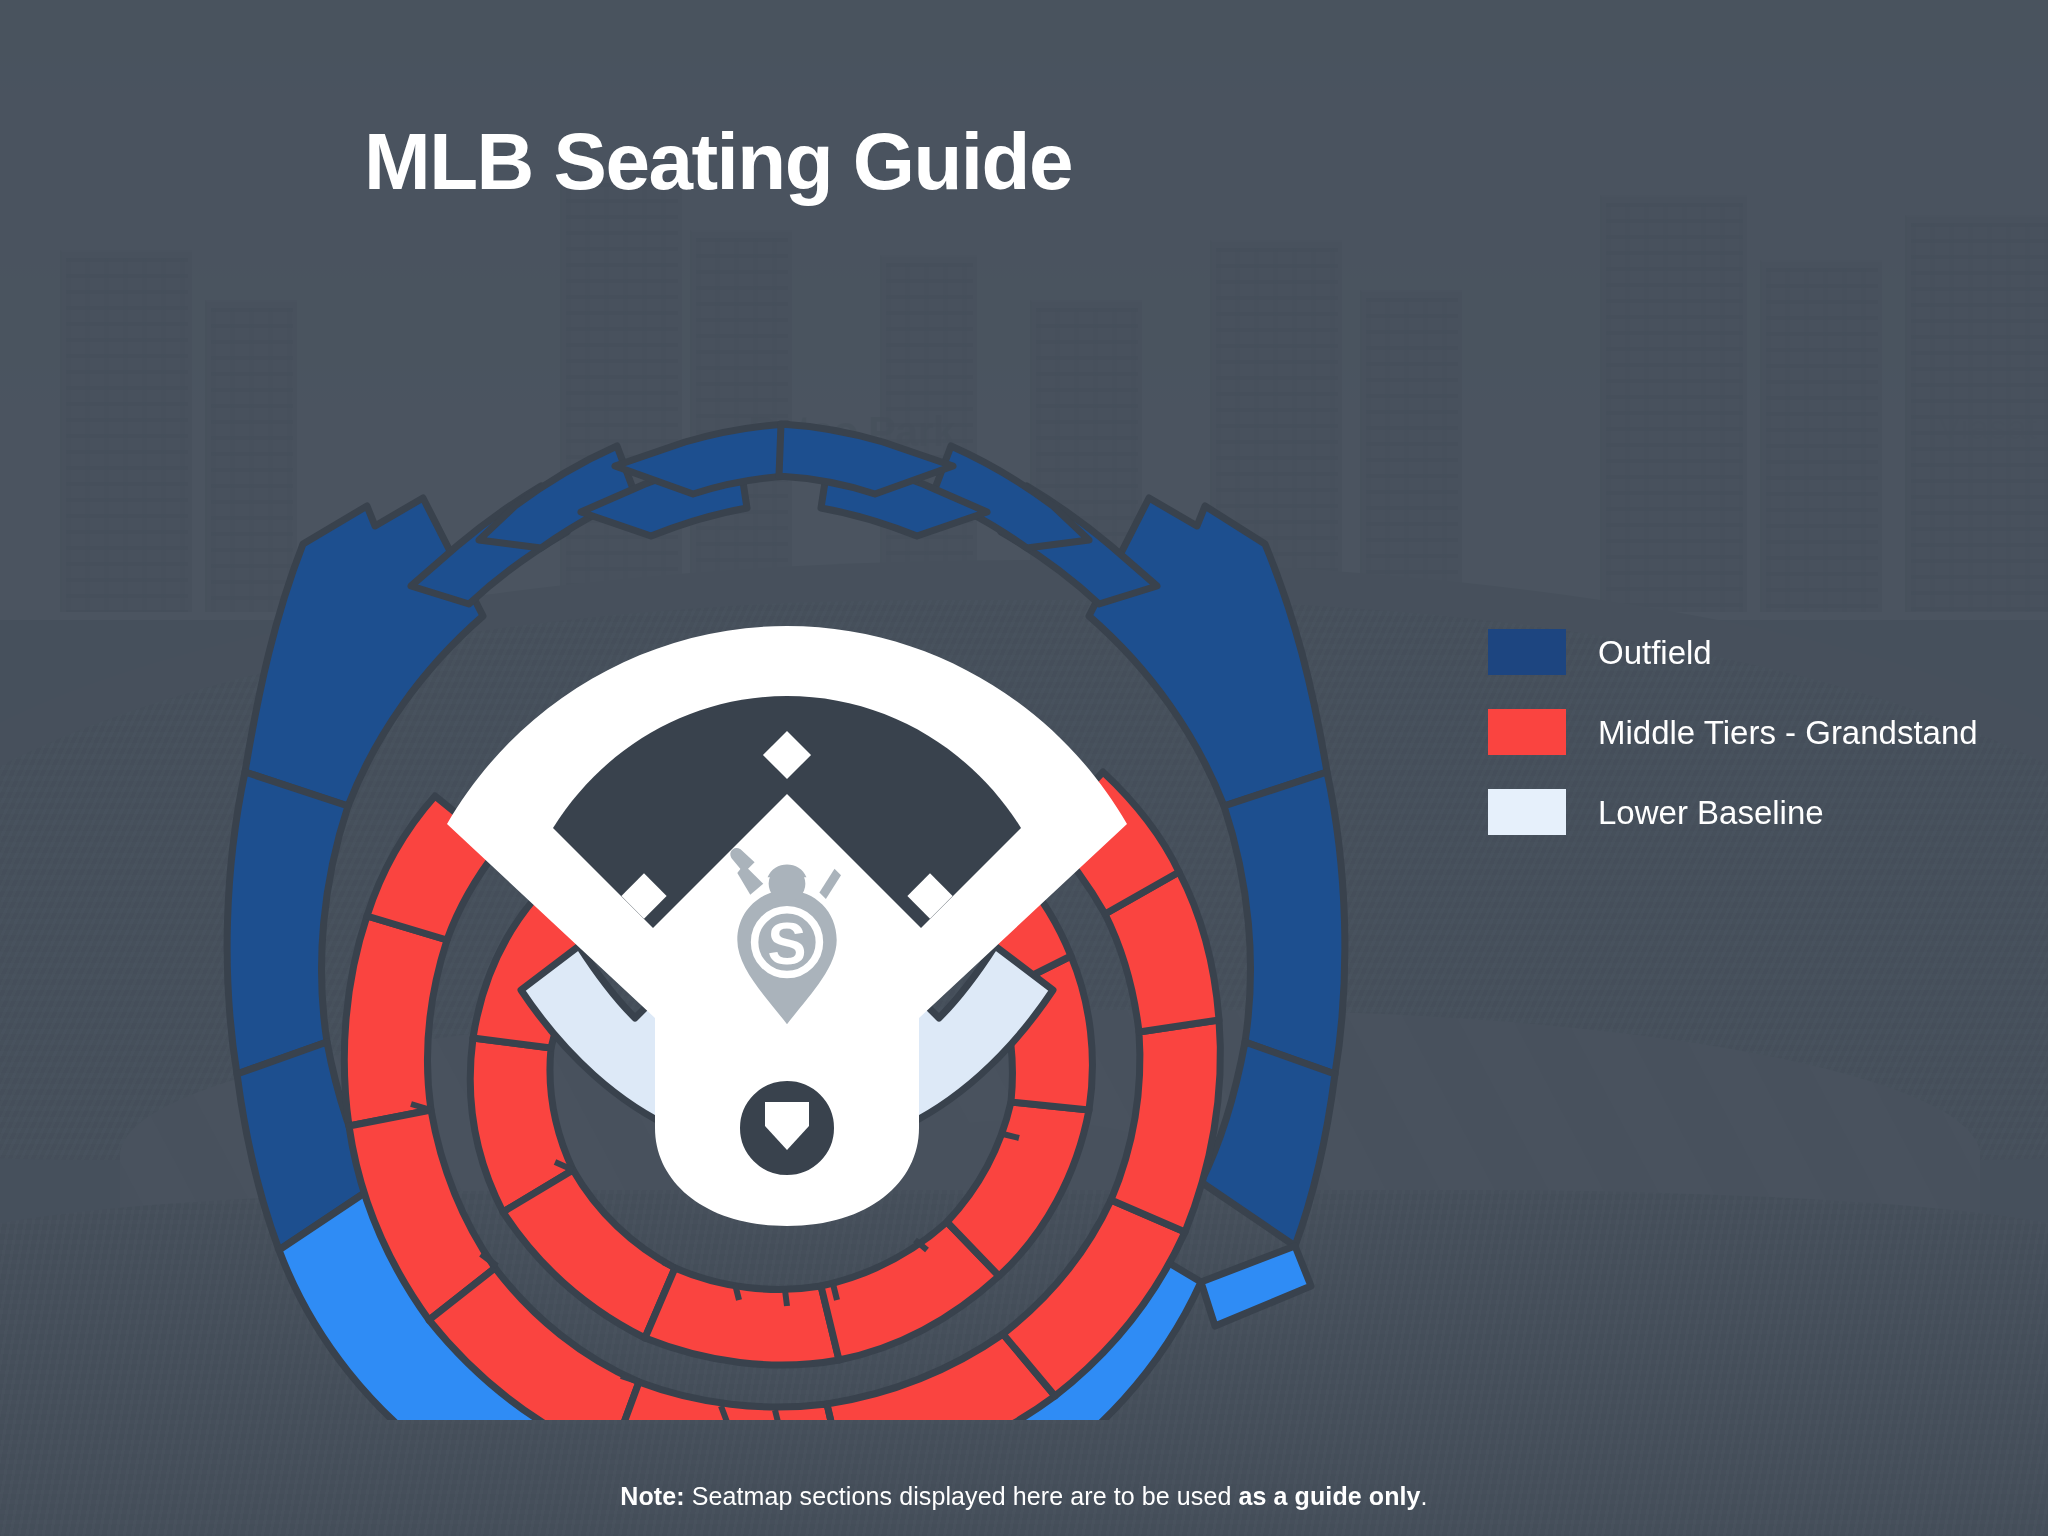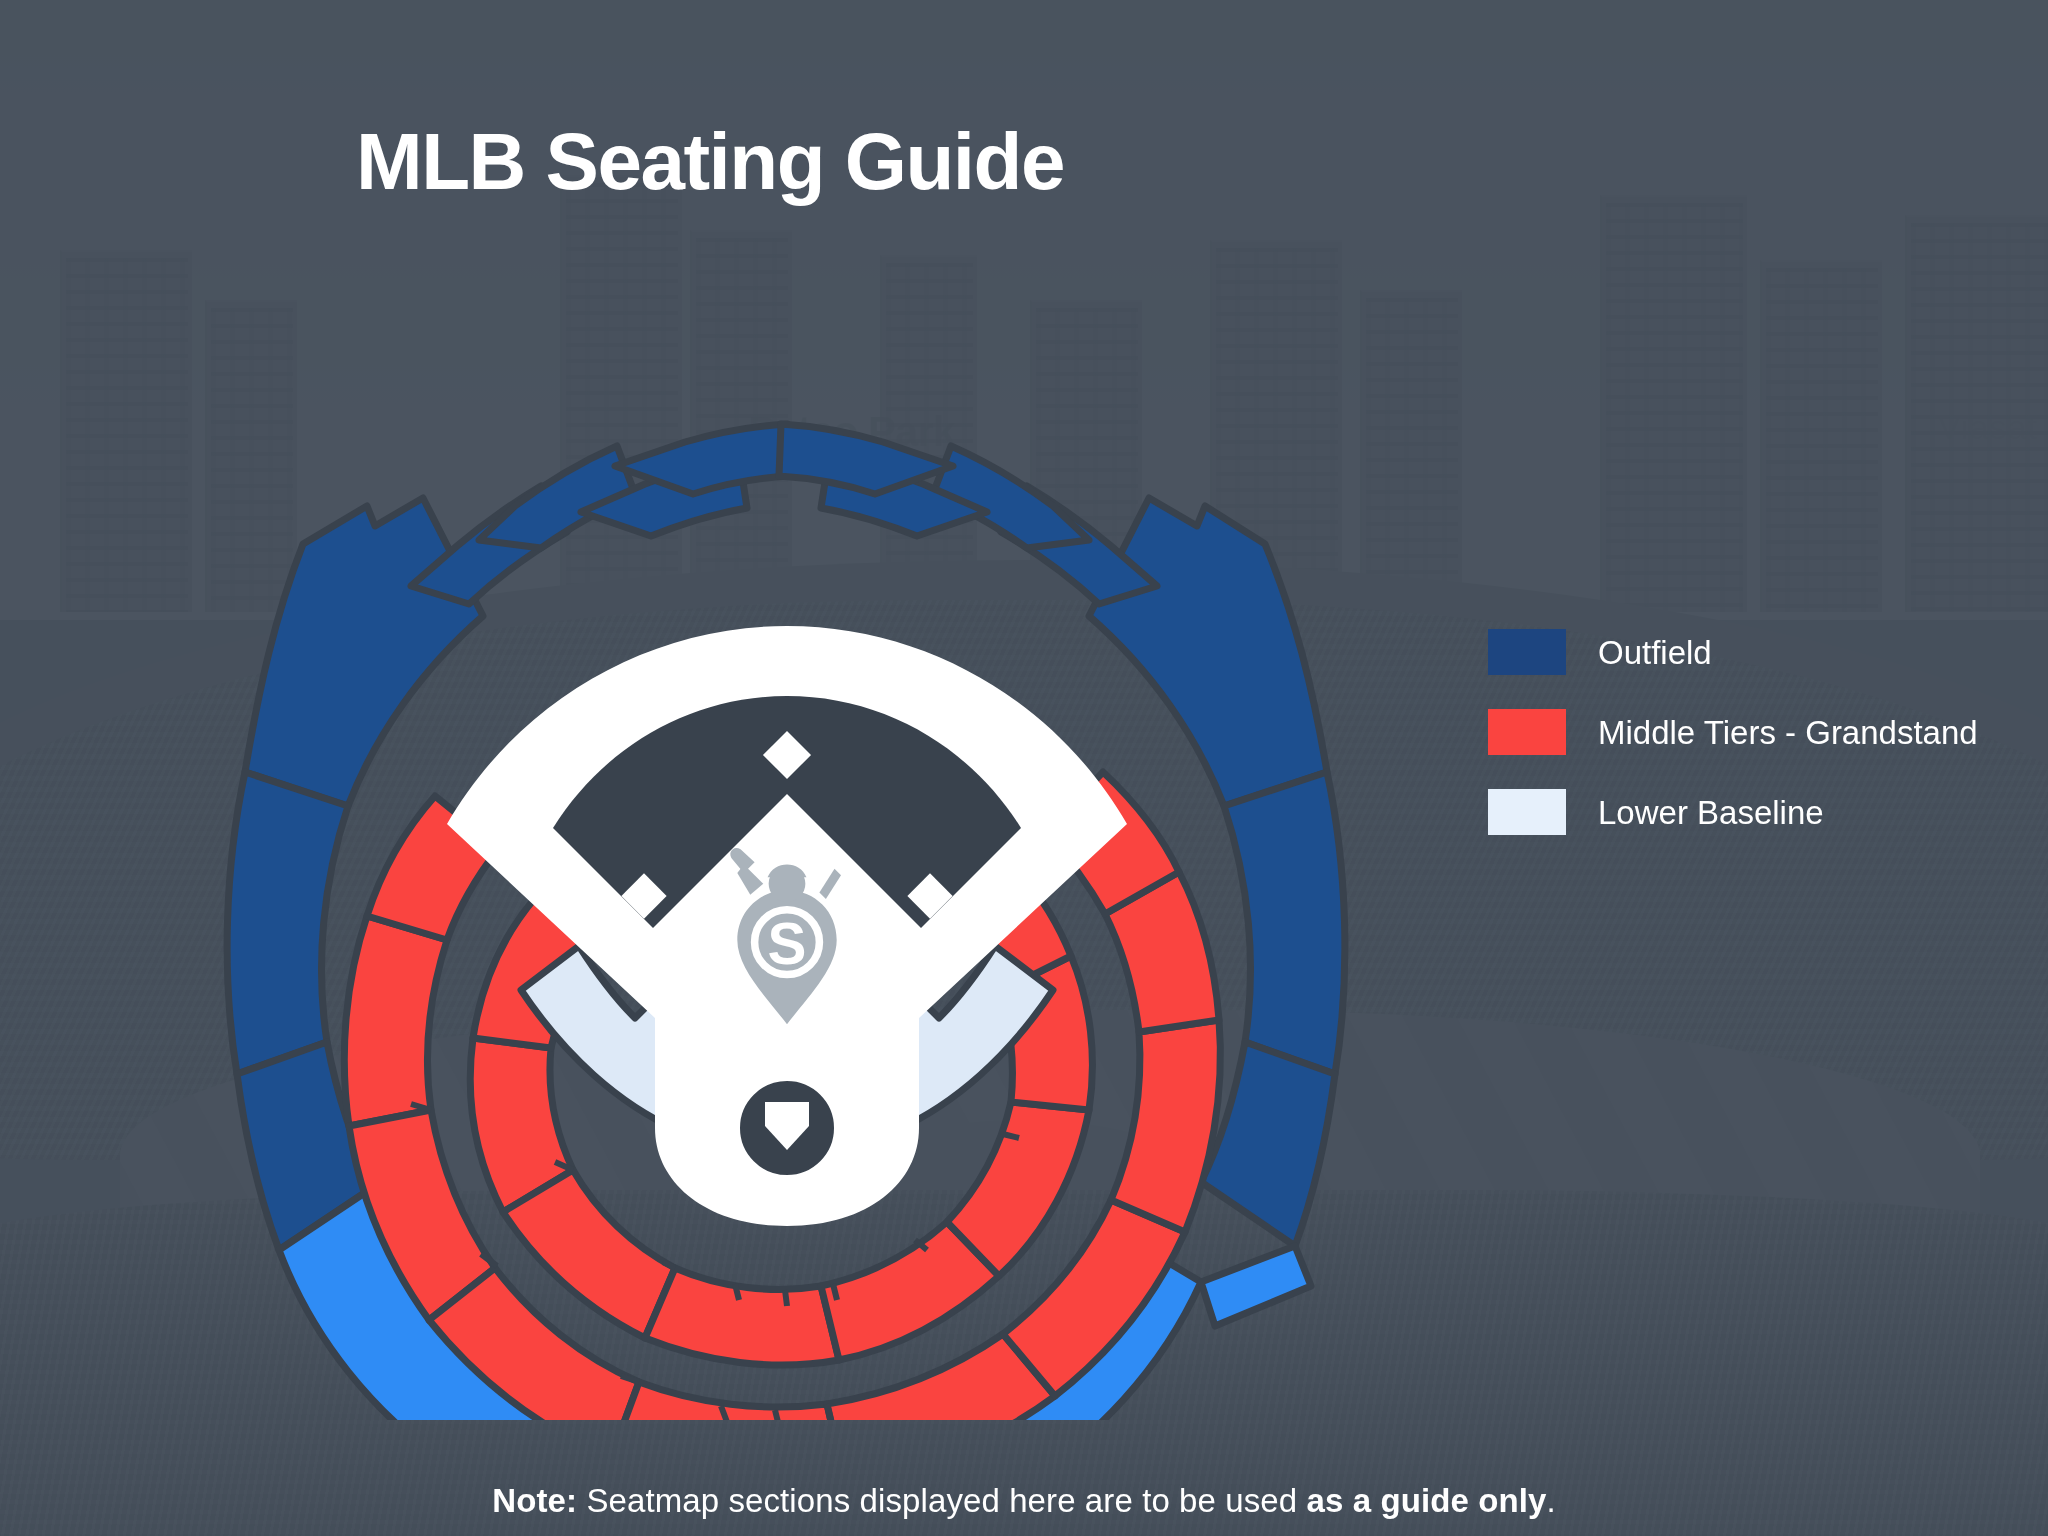--- a/index.html
+++ b/index.html
@@ -123,20 +123,21 @@
   .page-title {
     position: absolute;
     left: 0; top: 68px;
     width: 1420px;
     text-align: center;
     color: #ffffff;
     font-size: 80px;
     font-weight: bold;
     letter-spacing: -1.5px;
     line-height: 1;
+    padding-left: 8px;
   }
 
   
   .seatmap {
     position: absolute;
     left: 215px;
     top: 420px;
     width: 1140px;
     height: 1000px;
   }
@@ -167,21 +168,21 @@
   }
 
   
   .footer-note {
     position: absolute;
     left: 0;
     top: 1482px;
     width: 2048px;
     text-align: center;
     color: #ffffff;
-    font-size: 33px;
+    font-size: 25px;
     letter-spacing: 0.1px;
   }
   .footer-note b { font-weight: bold; }
 </style>
 </head>
 <body>
 
 <div id="stage" style="background: rgb(70, 80, 92);">
 
   <div class="bg-photo">

